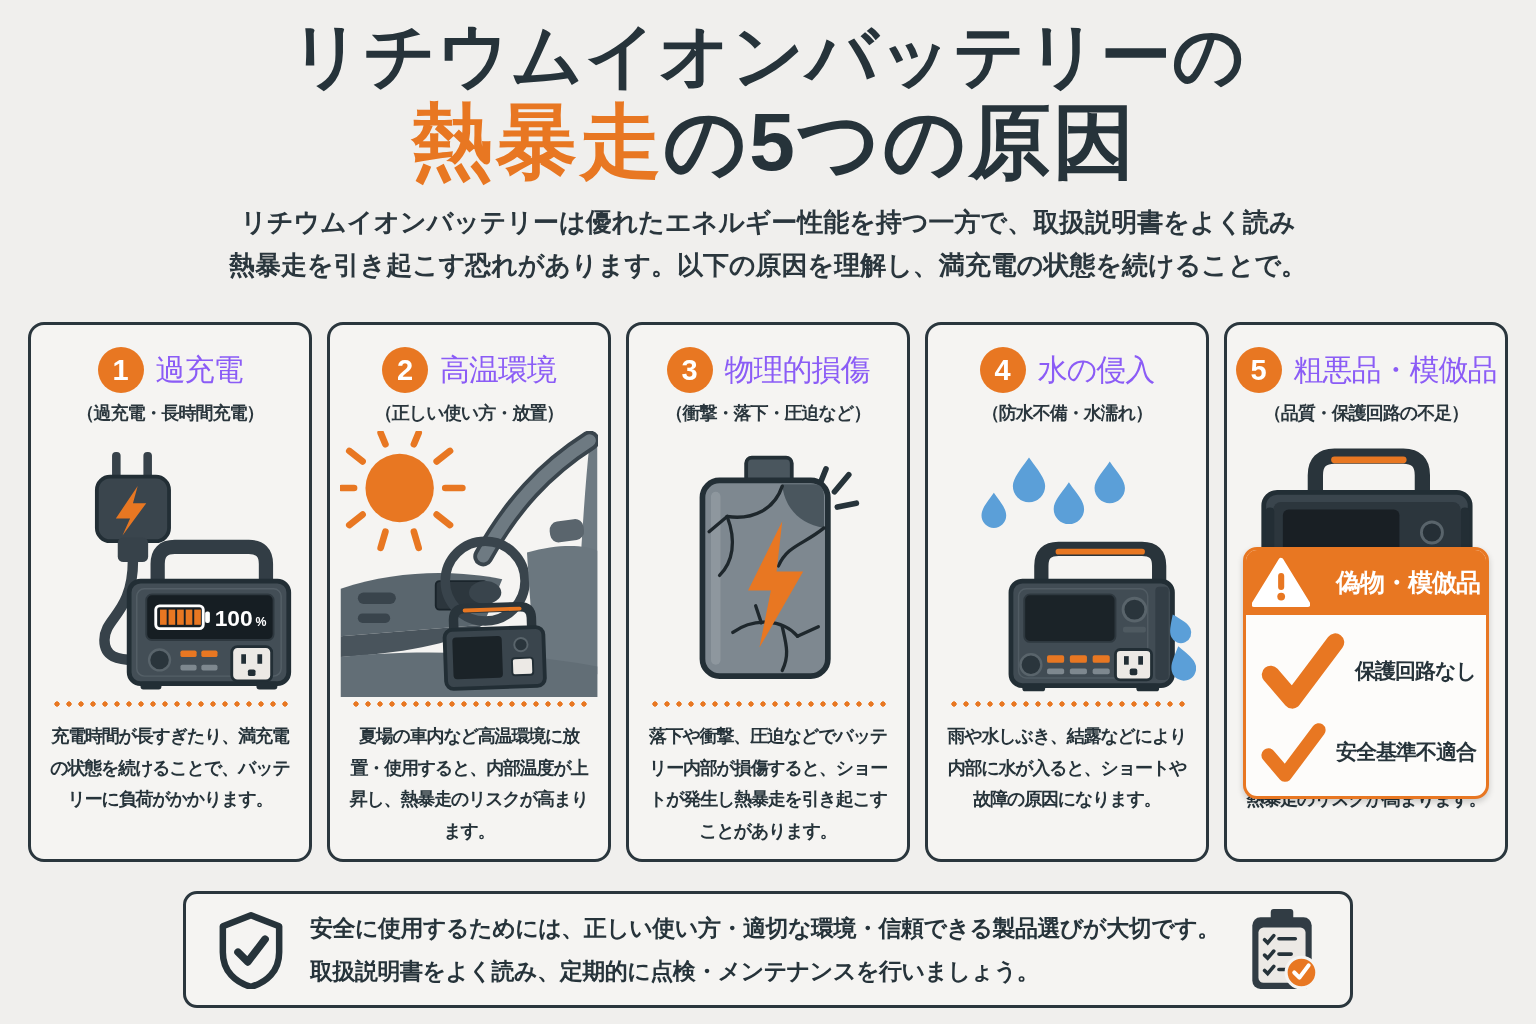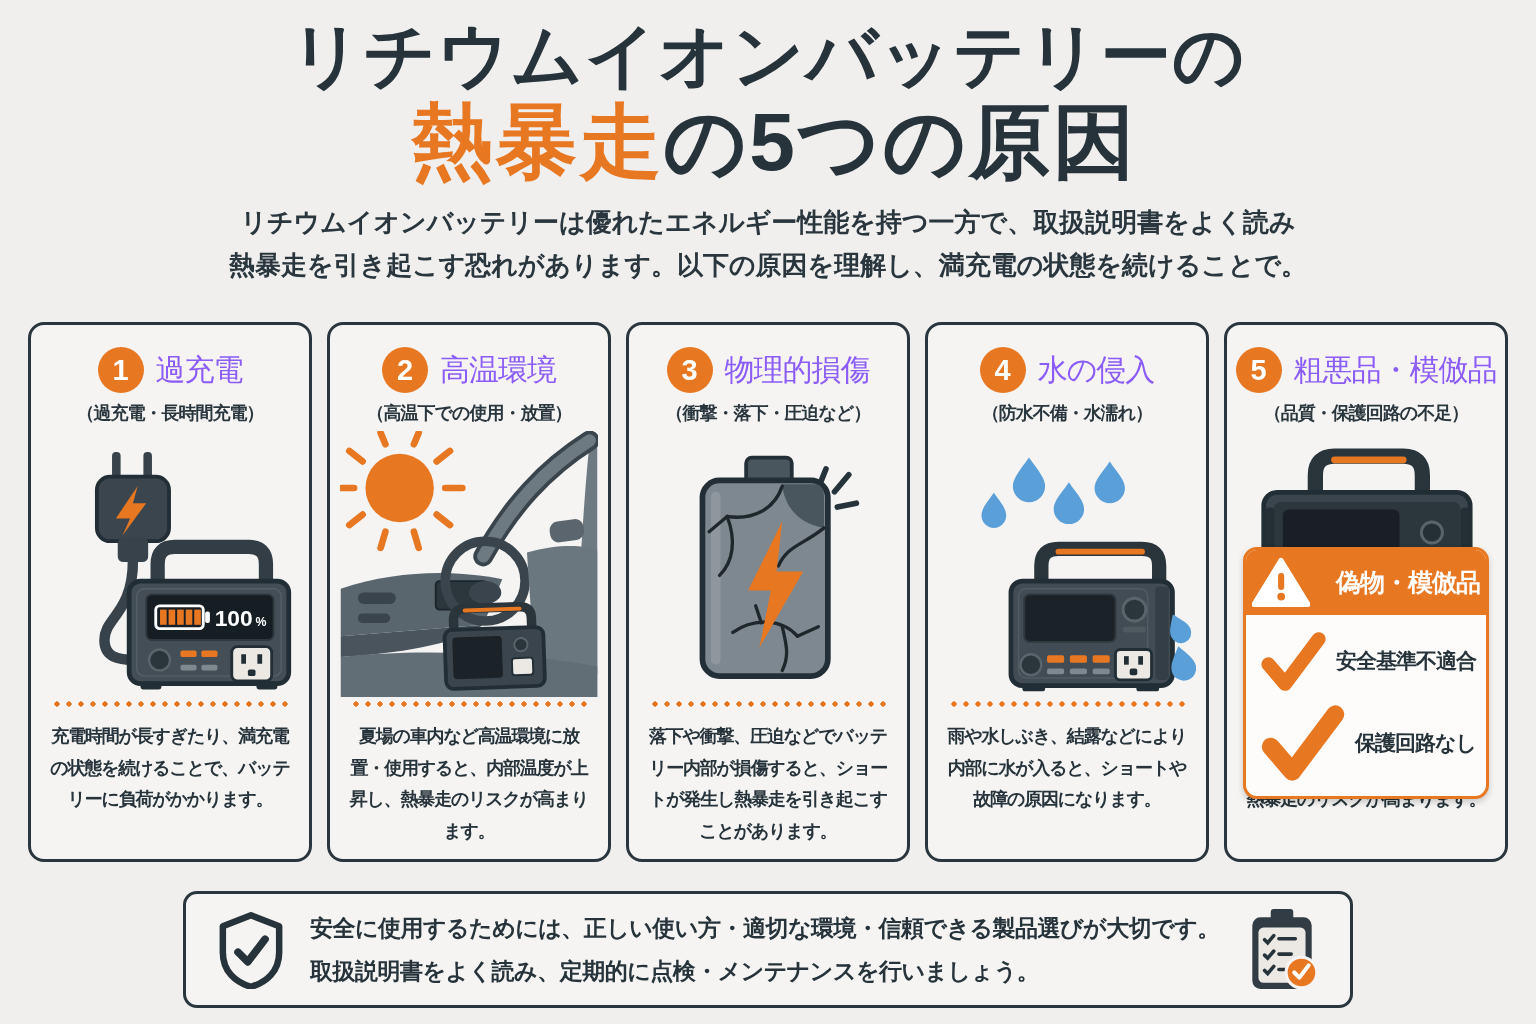--- a/index.html
+++ b/index.html
@@ -123,21 +123,21 @@
     </div>
     <div class="divider"></div>
     <div class="card-body">充電時間が長すぎたり、満充電の状態を続けることで、バッテリーに負荷がかかります。</div>
   </div>
 
   <div class="card">
     <div class="card-header">
       <div class="num-circle">2</div>
       <div class="card-title">高温環境</div>
     </div>
-    <div class="card-sub">（高温下での使用・放置）</div>
+    <div class="card-sub">（正しい使い方・放置）</div>
     <div class="illus">
       <svg viewBox="0 0 270 280">
 
         <g stroke="#E87722" stroke-width="7" stroke-linecap="round">
           <line x1="110" y1="60" x2="128" y2="60"></line>
             <line x1="101" y1="88" x2="115" y2="99"></line>
           <line x1="77" y1="106" x2="82" y2="123"></line>
             <line x1="47" y1="106" x2="42" y2="123"></line>
           <line x1="23" y1="88" x2="9" y2="99"></line>
             <line x1="14" y1="60" x2="1" y2="60"></line>
@@ -293,27 +293,27 @@
             <rect x="15.3" y="9.5" width="3.6" height="10" rx="1.8" fill="#E87722"></rect>
             <circle cx="17.1" cy="23.4" r="2.3" fill="#E87722"></circle>
           </svg>
           <span>偽物・模倣品</span>
         </div>
         <div class="warn-items">
           <div class="warn-item">
             <svg width="24" height="24" viewBox="0 0 24 24">
               <path d="M3,13 L9,20 L21,4" fill="none" stroke="#E87722" stroke-width="5" stroke-linecap="round" stroke-linejoin="round"></path>
             </svg>
-            <span>安全基準不適合</span>
+            <span>保護回路なし</span>
           </div>
           <div class="warn-item">
             <svg width="24" height="24" viewBox="0 0 24 24">
               <path d="M3,13 L9,20 L21,4" fill="none" stroke="#E87722" stroke-width="5" stroke-linecap="round" stroke-linejoin="round"></path>
             </svg>
-            <span>保護回路なし</span>
+            <span>安全基準不適合</span>
           </div>
         </div>
       </div>
     </div>
     <div class="divider"></div>
     <div class="card-body">品質基準を満たしていない製品や保護回路が不十分な製品は、熱暴走のリスクが高まります。</div>
   </div>
 
 </div>
 

